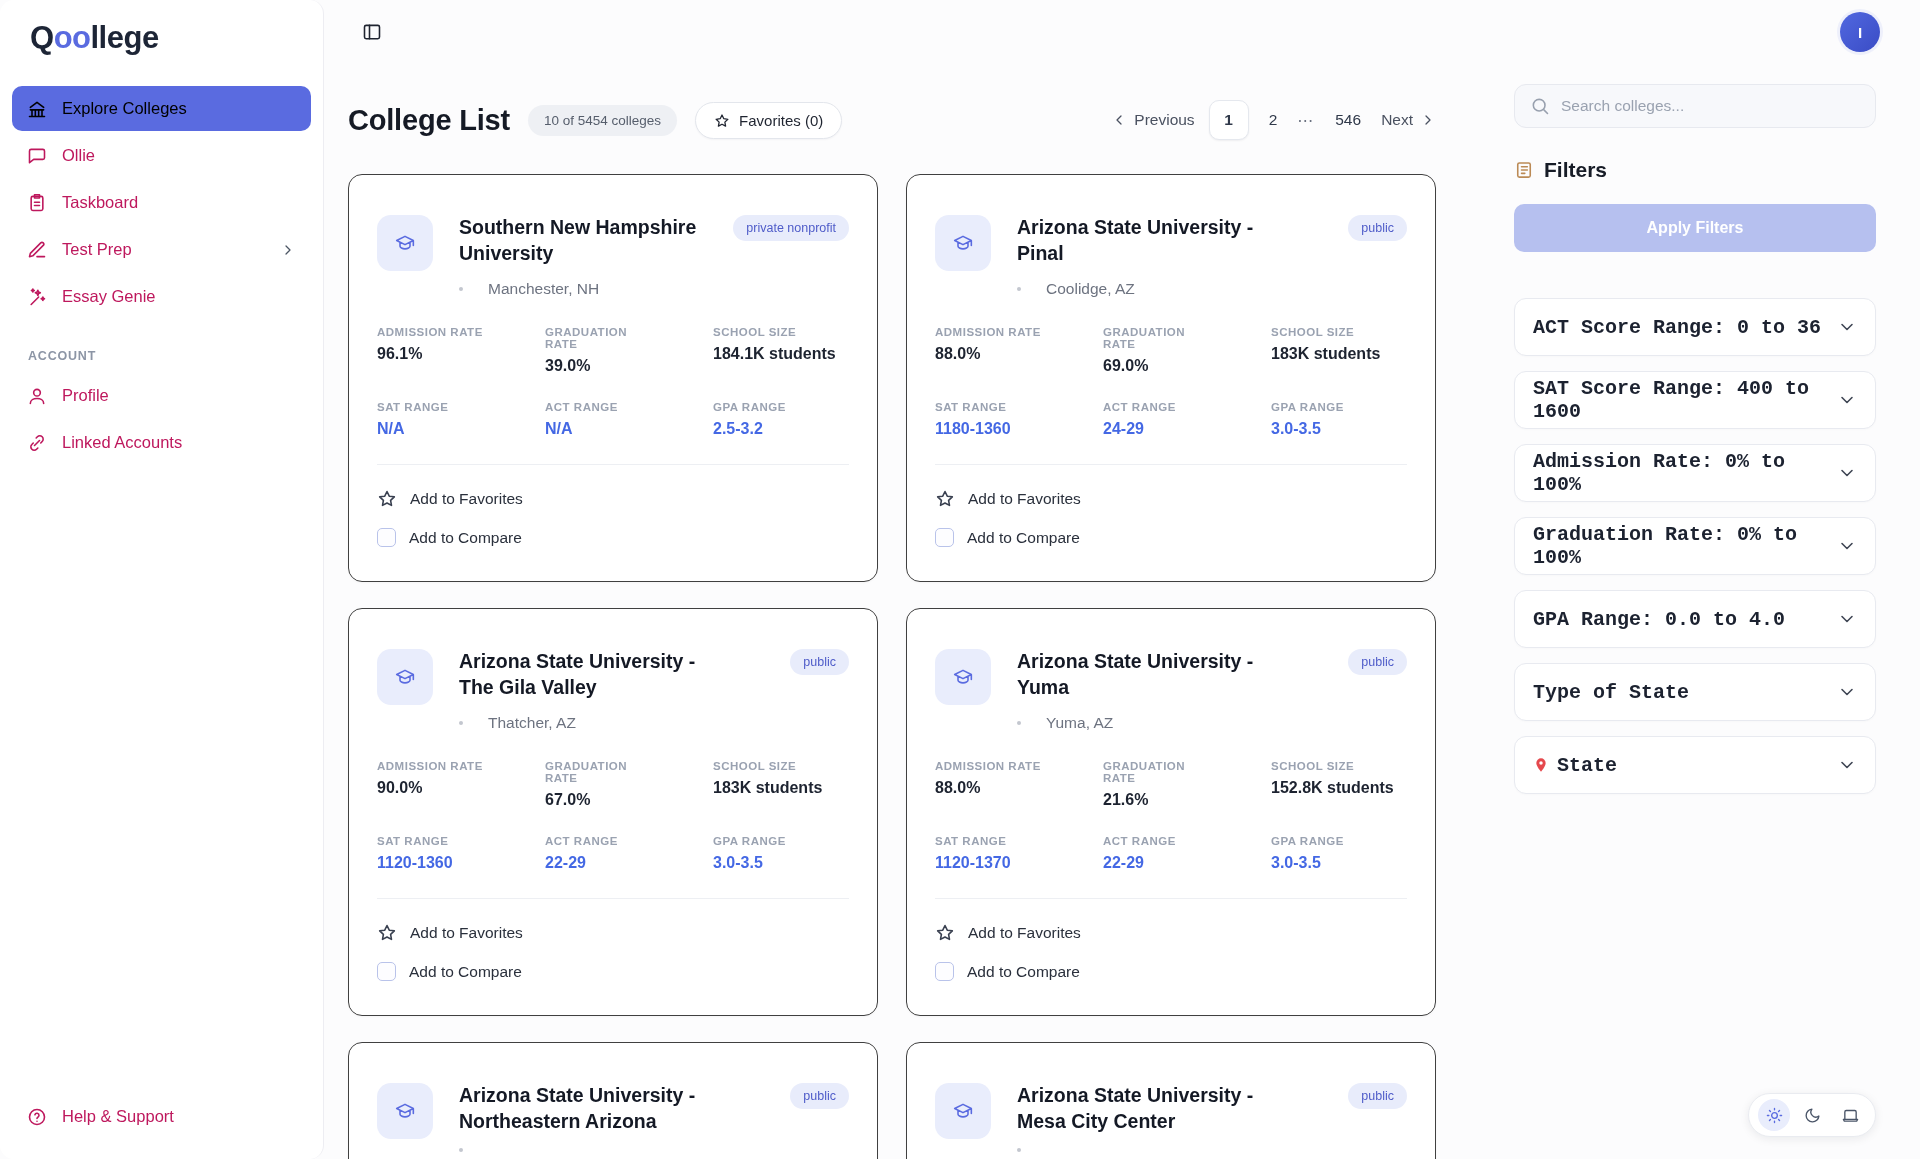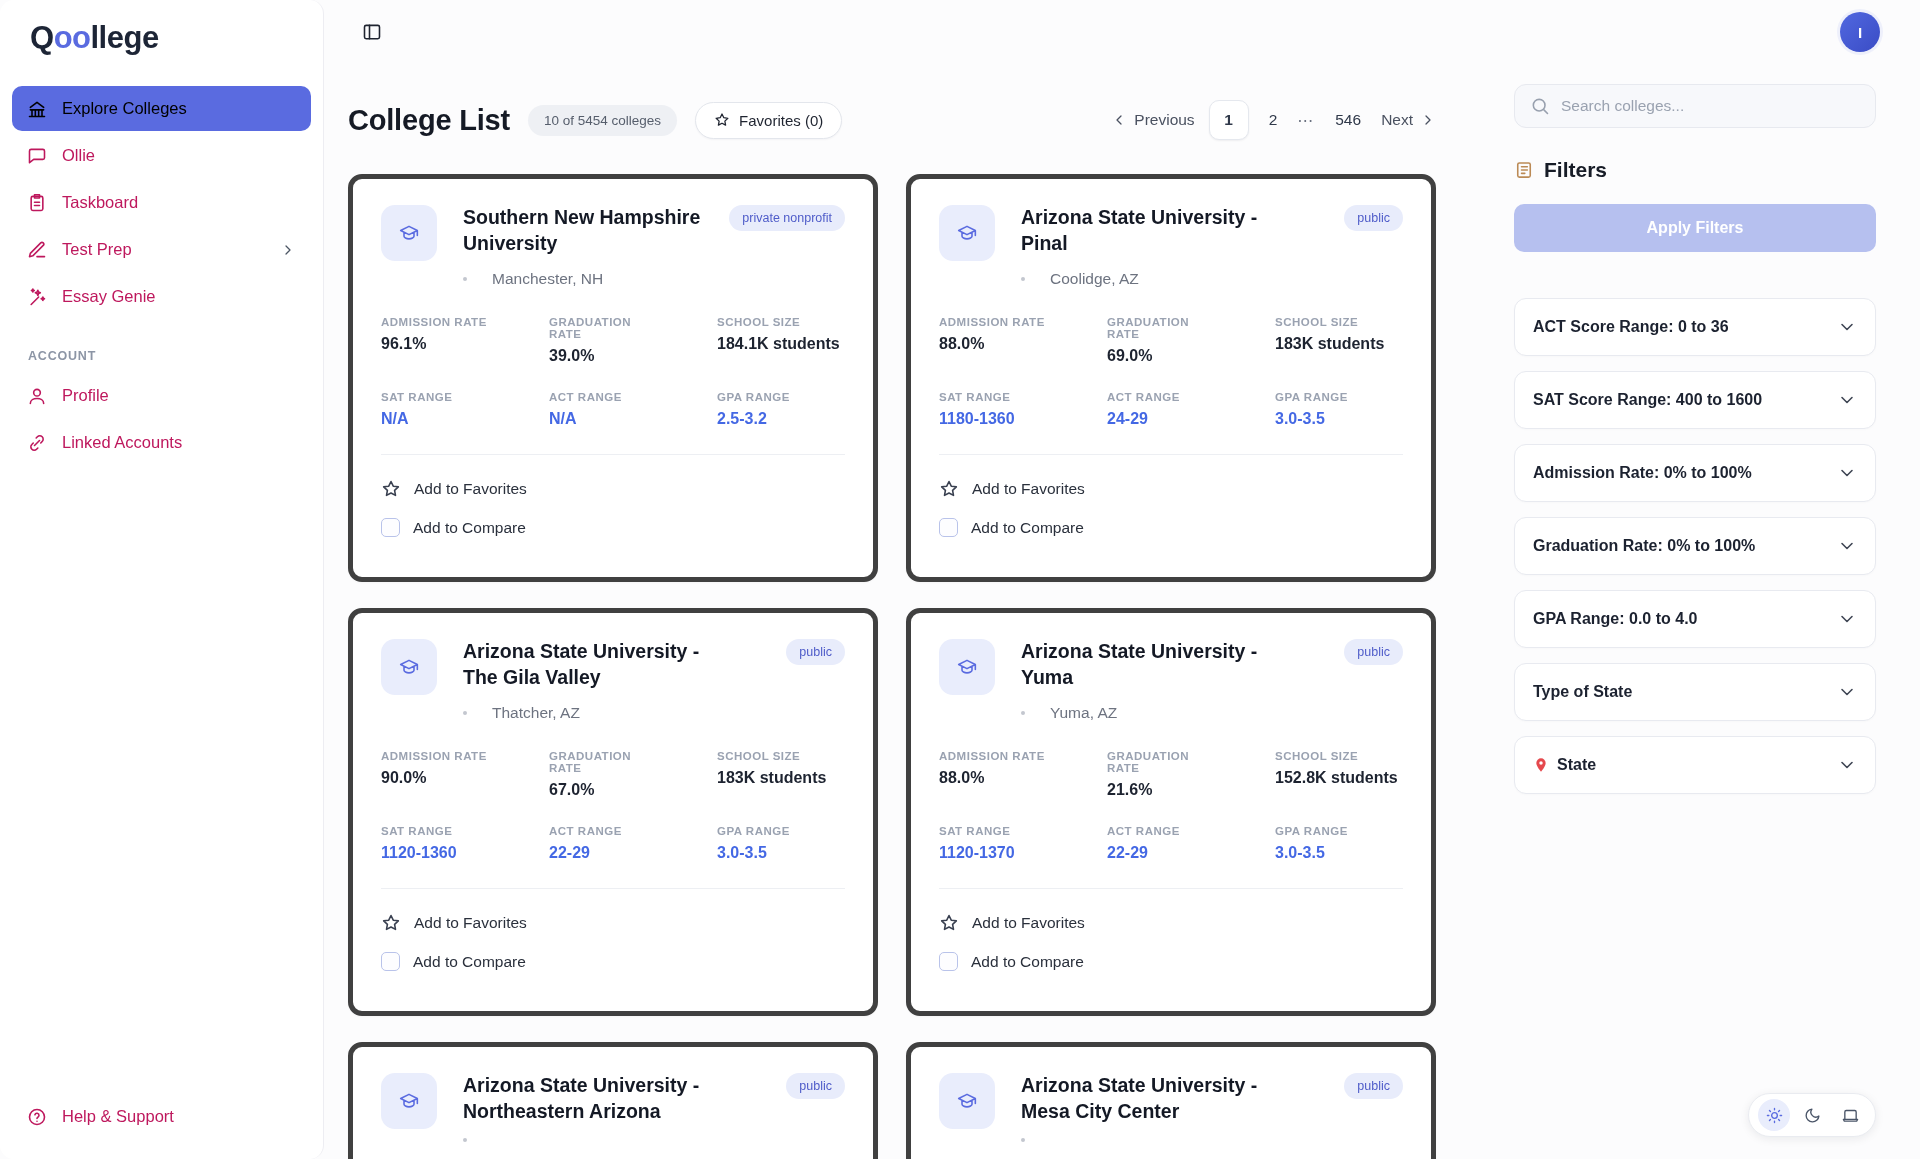--- a/index.html
+++ b/index.html
@@ -39,35 +39,35 @@
     display:grid; place-items:center; box-shadow:0 0 0 3px #eef0fb; cursor:pointer;}
 
   .content{flex:1; display:flex; gap:78px; padding:6px 44px 0 24px; min-height:0;}
   .list-col{flex:1; min-width:0;}
 
   
   .list-header{display:flex; align-items:center; gap:18px; margin:26px 0 30px; height:48px;}
   .page-title{font-size:29px; font-weight:700; color:#151a25; letter-spacing:-0.2px;}
   .count-badge{background:#eef0f4; color:#565e6c; font-size:13.5px; font-weight:500;
     padding:8px 16px; border-radius:999px; white-space:nowrap;}
-  .favorites-btn{display:flex; align-items:flex-start; gap:9px; background:#fff;
+  .favorites-btn{display:flex; align-items:flex-end; gap:9px; background:#fff;
     border:1px solid #e3e6ec; border-radius:999px; padding:9px 18px; font-size:15px;
     color:#1f2430; cursor:pointer; box-shadow:0 1px 2px rgba(16,24,40,.04);}
   .pagination{margin-left:auto; display:flex; align-items:center; gap:14px; color:#454c5a;}
   .page-nav{display:flex; align-items:center; gap:7px; font-size:15.5px; color:#4a5160; cursor:pointer;}
   .page-num{font-size:15.5px; color:#30394a; cursor:pointer; padding:4px 6px;}
   .page-num.current{width:40px; height:40px; display:grid; place-items:center; padding:0;
     background:#fff; border:1px solid #e5e8ee; border-radius:10px; font-weight:600;
     box-shadow:0 1px 2px rgba(16,24,40,.06);}
   .page-ellipsis{color:#6b7280; font-size:16px; letter-spacing:2px;}
 
   
   .cards{display:grid; grid-template-columns:1fr 1fr; gap:26px 28px; align-items:start;}
-  .card{background:#fff; border:5px solid #404040; border-radius:14px;
-    padding:26px 28px 20px; min-height:408px; box-shadow:0 1px 2px rgba(16,24,40,.03);}
+  .card{background:#fff; border:1px solid #404040; border-radius:14px;
+    padding:40px 28px 20px; min-height:408px; box-shadow:0 1px 2px rgba(16,24,40,.03);}
   .card-head{display:flex; align-items:flex-start; gap:26px;}
   .card-badge-icon{width:56px; height:56px; border-radius:14px; background:var(--primary-soft);
     display:grid; place-items:center; color:var(--primary); flex:none;}
   .ic-grad{width:27px; height:27px;}
   .card-title{font-size:19.5px; font-weight:700; line-height:1.32; color:#141925;
     max-width:250px; flex:1;}
   .type-badge{margin-left:auto; background:var(--badge-bg); color:var(--badge-text);
     font-size:12.5px; font-weight:500; padding:6px 13px; border-radius:999px; white-space:nowrap; flex:none;}
   .card-loc{margin:9px 0 0 82px; display:flex; align-items:center; gap:25px;
     font-size:15.5px; color:#6d7380;}
@@ -94,21 +94,21 @@
   .search-box input::placeholder{color:#9aa2b0;}
   .filters-title{display:flex; align-items:center; gap:10px; font-size:21px; font-weight:800;
     color:#171c27; margin:4px 0 22px;}
   .ic-note{color:#bb8a55;}
   .apply-btn{width:100%; height:48px; border:none; border-radius:10px; background:var(--apply-bg);
     color:#fff; font-size:16px; font-weight:600; font-family:"Liberation Sans", sans-serif;
     margin-bottom:46px; cursor:pointer;}
   .filter-row{height:58px; background:#fff; border:1px solid #e8eaf0; border-radius:12px;
     display:flex; align-items:center; justify-content:space-between; padding:0 18px;
     margin-bottom:15px; cursor:pointer; box-shadow:0 1px 2px rgba(16,24,40,.02);}
-  .filter-label{font-size:16px; font-weight:600; color:#1c2230; display:flex; align-items:center; gap:8px;}
+  .filter-label{font-size:20px; font-weight:600; color:#1c2230; display:flex; align-items:center; gap:8px;font-family:Liberation Mono, monospace;}
   .ic-chev{width:18px; height:18px; color:#3f4654;}
 
   
   .theme-toggle{position:fixed; right:44px; bottom:22px; background:#fff; border:1px solid #e9ebf0;
     border-radius:999px; padding:5px 9px; display:flex; align-items:center; gap:6px;
     box-shadow:0 2px 10px rgba(16,24,40,.08);}
   .theme-btn{width:32px; height:32px; border-radius:50%; display:grid; place-items:center;
     color:#4a5568; cursor:pointer;}
   .theme-btn.active{background:var(--primary-soft); color:var(--primary);}
   .theme-btn svg{width:17px; height:17px;}

